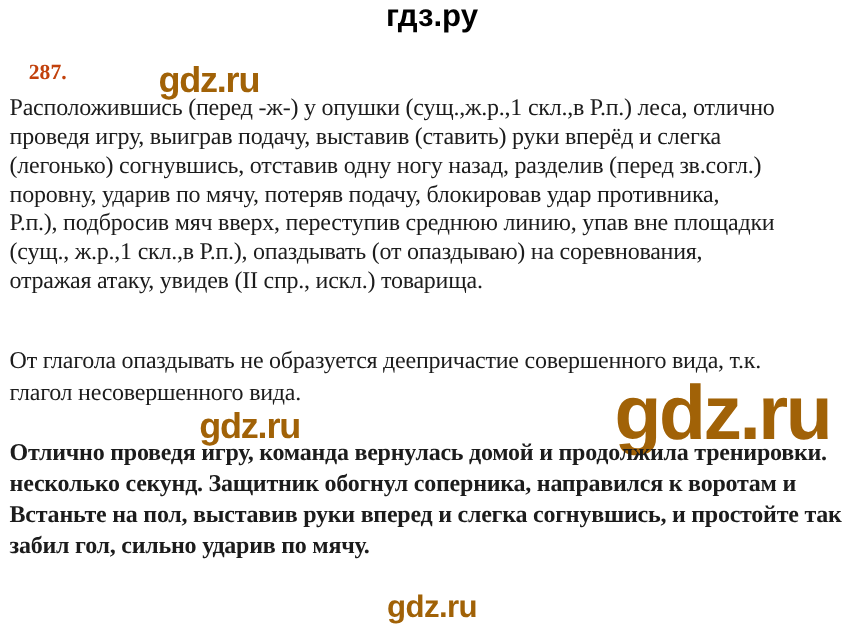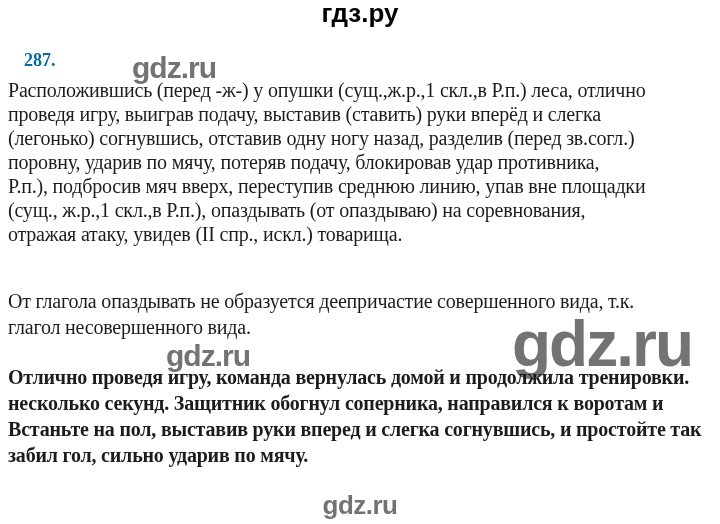--- a/index.html
+++ b/index.html
@@ -31,27 +31,27 @@
     letter-spacing: 0px;
   }
   .exercise-number {
     position: absolute;
     top: 49px;
     left: 24px;
     font-family: "Liberation Serif", serif;
     font-weight: bold;
     font-size: 18px;
     line-height: 22px;
-    color: #0369a1;
+    color: #c2410c;
   }
   .gdz-logo {
     position: absolute;
     font-family: "Liberation Sans", sans-serif;
     font-weight: bold;
-    color: #737373;
+    color: #a16207;
     letter-spacing: -1px;
     line-height: 1;
     white-space: nowrap;
   }
   .logo-top-small {
     top: 53px;
     left: 132px;
     font-size: 30px;
   }
   .logo-mid-small {

